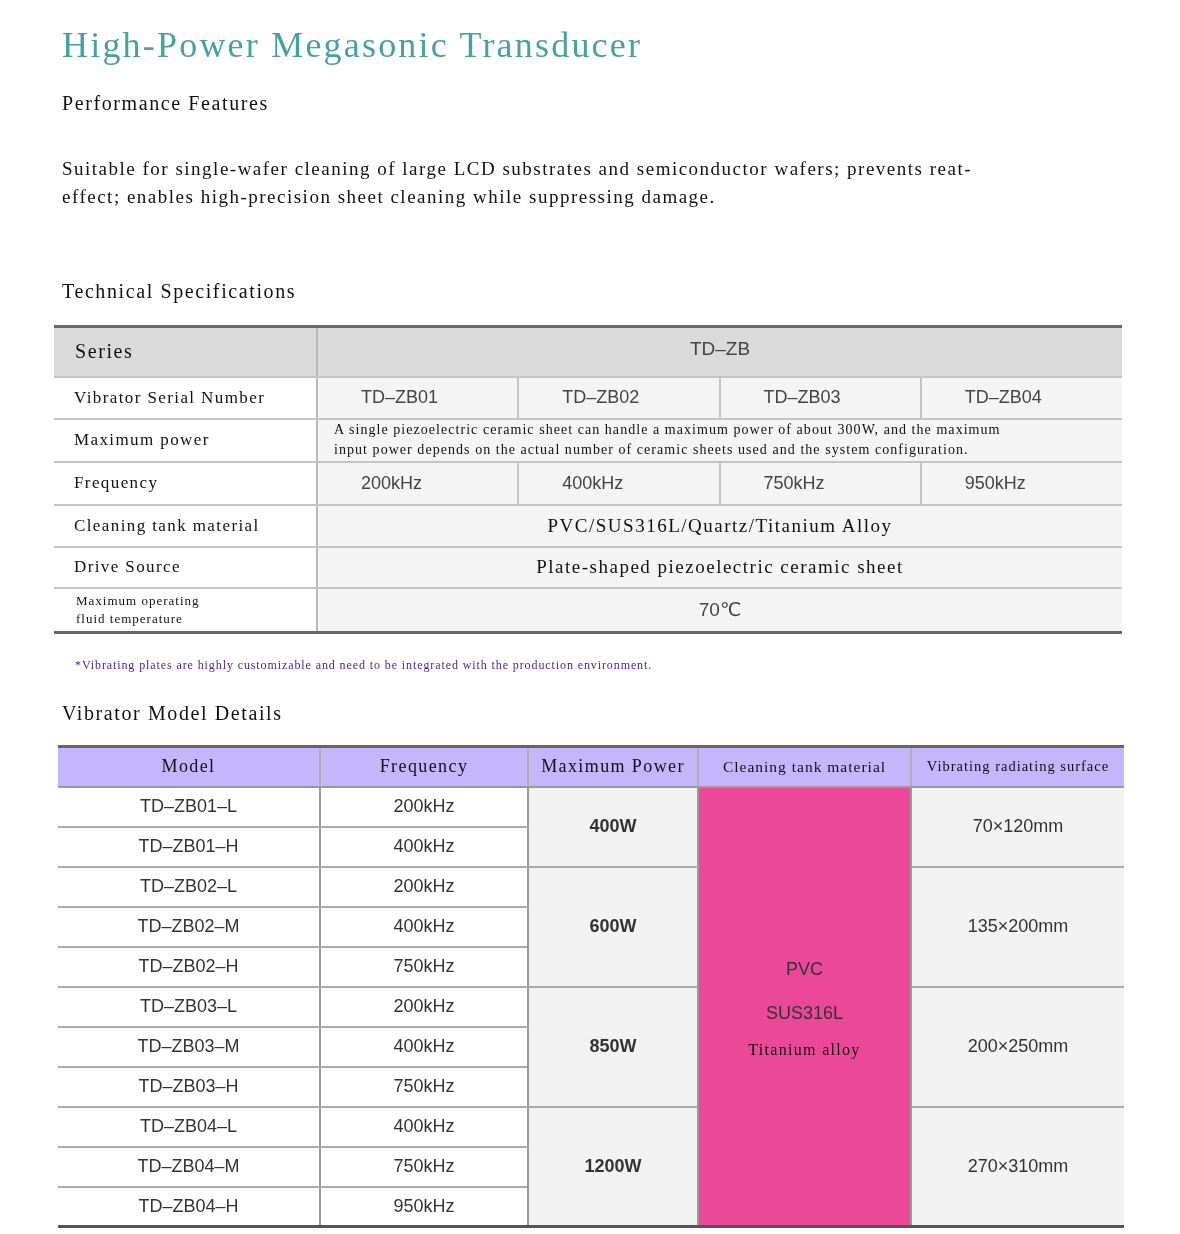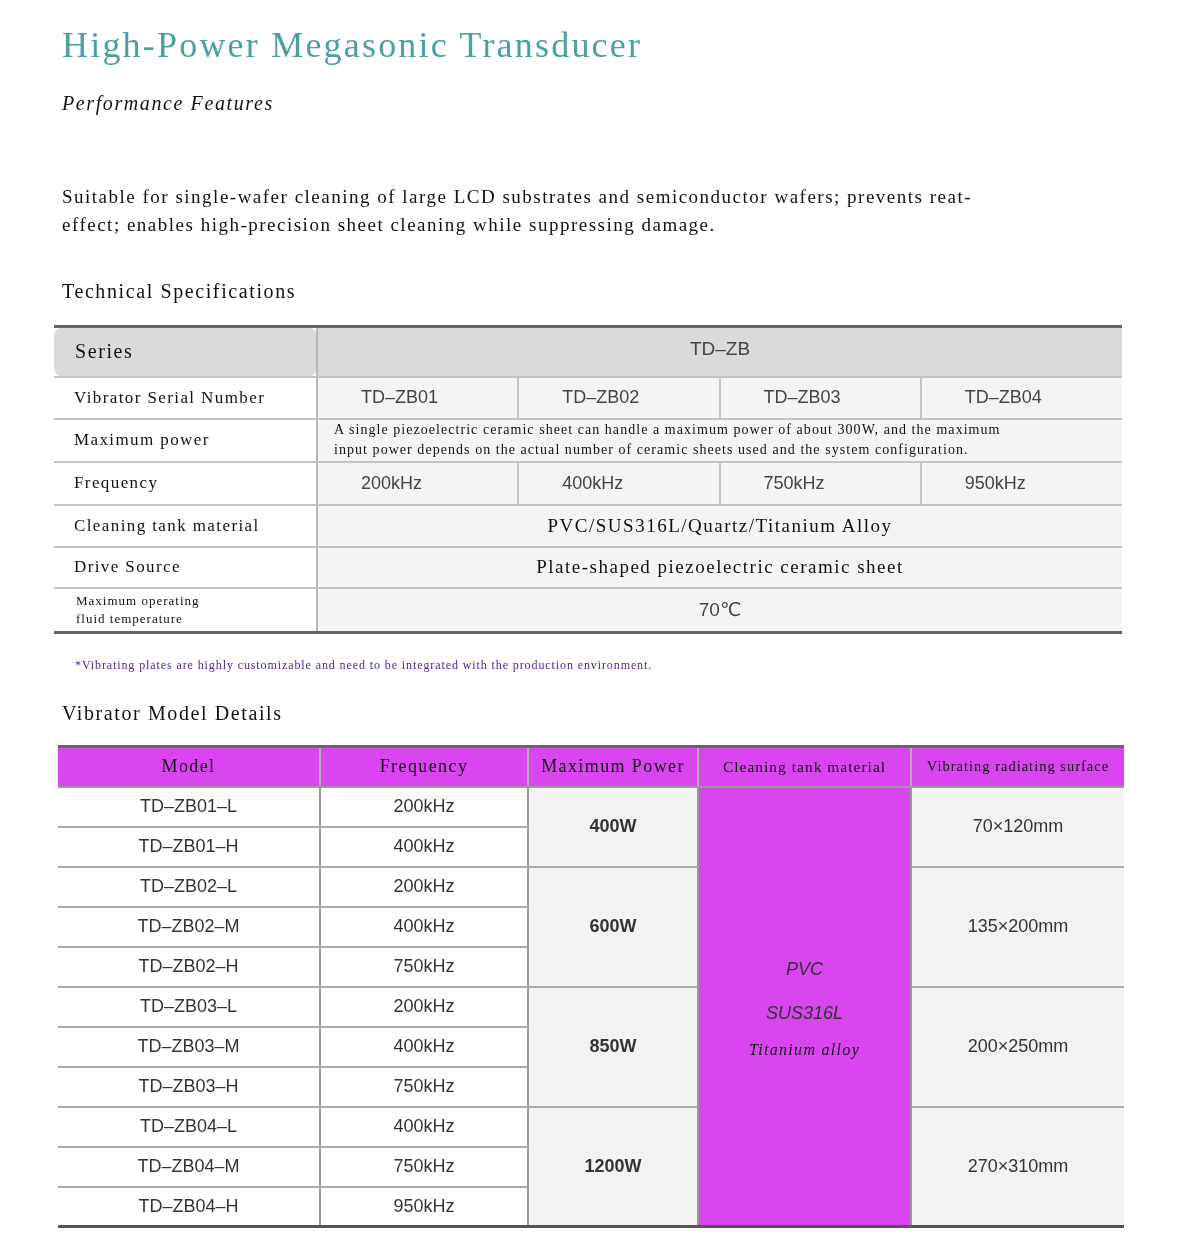--- a/index.html
+++ b/index.html
@@ -1,63 +1,63 @@
 <!DOCTYPE html>
 <html><head>
 <meta charset="utf-8">
 <style>
   * { box-sizing: border-box; margin: 0; padding: 0; }
   html, body { width: 1180px; height: 1234px; background: #ffffff; overflow: hidden; }
   body { position: relative; font-family: "Liberation Serif", "DejaVu Serif", serif; color: #111; }
 
   .title { position: absolute; left: 62px; top: 24px; font-size: 36px; color: #4a9fa0; letter-spacing: 2.2px; font-weight: normal; }
   .h2 { position: absolute; left: 62px; font-size: 20px; letter-spacing: 1.6px; color: #111; font-weight: normal; }
-  .h2.perf { top: 92px; font-style: italic; }
+  .h2.perf { top: 92px; }
   .h2.tech { top: 280px; }
   .h2.vib  { top: 702px; }
 
-  .para { position: absolute; left: 62px; top: 155px; width: 1040px; font-size: 19px; line-height: 28px; letter-spacing: 1.5px; color: #111; margin-top: 28px; }
+  .para { position: absolute; left: 62px; top: 155px; width: 1040px; font-size: 19px; line-height: 28px; letter-spacing: 1.5px; color: #111; }
 
   .note { position: absolute; left: 75px; top: 658px; font-size: 12px; letter-spacing: 0.9px; color: #4c1d95; }
 
   .sans { font-family: "Liberation Sans", "DejaVu Sans", sans-serif; color: #333; }
 
   
   .spec { position: absolute; left: 54px; top: 325px; width: 1068px; border-collapse: collapse; table-layout: fixed; }
   .spec { border-top: 3px solid #666; border-bottom: 3px solid #666; }
   .spec td { border-bottom: 2px solid #c4c4c4; vertical-align: middle; }
   .spec tr:last-child td { border-bottom: none; }
   .spec td.lab { background: #fff; width: 263px; border-right: 2px solid #b8b8b8; font-size: 17px; letter-spacing: 1.4px; padding-left: 20px; }
   .spec td.lab.small { font-size: 13px; line-height: 18px; letter-spacing: 1px; padding-left: 22px; }
   .spec td.val { background: #f4f4f4; font-size: 18px; padding-left: 43px; color: #444; }
   .spec td.val + td.val { border-left: 2px solid #c4c4c4; }
   .spec td.full { background: #f4f4f4; text-align: center; font-size: 19px; letter-spacing: 1.5px; }
   .spec td.full.sans { font-size: 19px; letter-spacing: 0; color: #444; margin-top: 47px; }
   .spec td.maxp { background: #f4f4f4; font-size: 14px; line-height: 20px; letter-spacing: 1.05px; padding-left: 16px; }
   .spec tr.hdr td { background: #dadada; height: 50px; }
-  .spec tr.hdr td.lab { background: #dadada; font-size: 20px; padding-left: 21px; letter-spacing: 1.6px; border-radius: 9px; }
+  .spec tr.hdr td.lab { background: #dadada; font-size: 20px; padding-left: 21px; letter-spacing: 1.6px; }
   .spec tr.hdr td.series-val { text-align: center; font-size: 19px; color: #444; padding-bottom: 6px; }
   .spec tr.r-serial td { height: 42px; }
   .spec tr.r-maxp td { height: 43px; }
   .spec tr.r-freq td { height: 43px; }
   .spec tr.r-tank td { height: 42px; }
   .spec tr.r-drive td { height: 41px; }
   .spec tr.r-temp td { height: 45px; }
 
   
   .models { position: absolute; left: 58px; top: 745px; width: 1066px; border-collapse: collapse; table-layout: fixed; }
   .models { border-top: 3px solid #666; border-bottom: 3px solid #555; }
-  .models th { background: #d946ef; height: 40px; font-weight: normal; font-size: 18px; letter-spacing: 1.4px; color: #111; border-bottom: 2px solid #999; }
+  .models th { background: #c4b5fd; height: 40px; font-weight: normal; font-size: 18px; letter-spacing: 1.4px; color: #111; border-bottom: 2px solid #999; }
   .models th + th { border-left: 2px solid #b0b0b0; }
   .models th.small { font-size: 14.5px; letter-spacing: 1px; }
   .models td { height: 40px; text-align: center; font-size: 18px; border-bottom: 2px solid #aaa; }
   .models td.model { background: #fff; color: #333; }
   .models td.freq { background: #fff; border-left: 2px solid #999; color: #333; }
   .models td.power { background: #f2f2f2; border-left: 2px solid #999; color: #333; font-weight: bold; }
-  .models td.mat { background: #d946ef; border-left: 2px solid #999; border-right: 2px solid #999; color: #333; font-style: italic; }
+  .models td.mat { background: #ec4899; border-left: 2px solid #999; border-right: 2px solid #999; color: #333; }
   .models td.surf { background: #f2f2f2; color: #333; }
   .mat-line { display: block; line-height: 44px; }
   .mat-line.serif { font-family: "Liberation Serif", "DejaVu Serif", serif; font-size: 16px; letter-spacing: 1.3px; color: #111; line-height: 30px; }
 </style>
 </head>
 <body>
 
 <h1 class="title">High-Power Megasonic Transducer</h1>
 
 <h2 class="h2 perf">Performance Features</h2>

